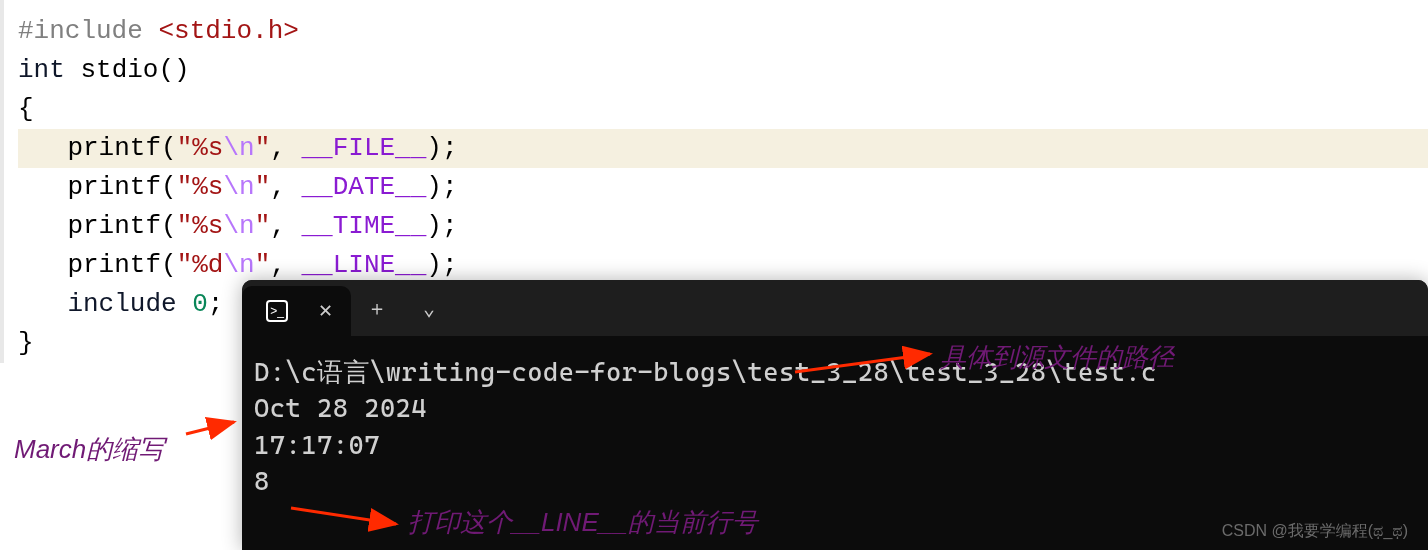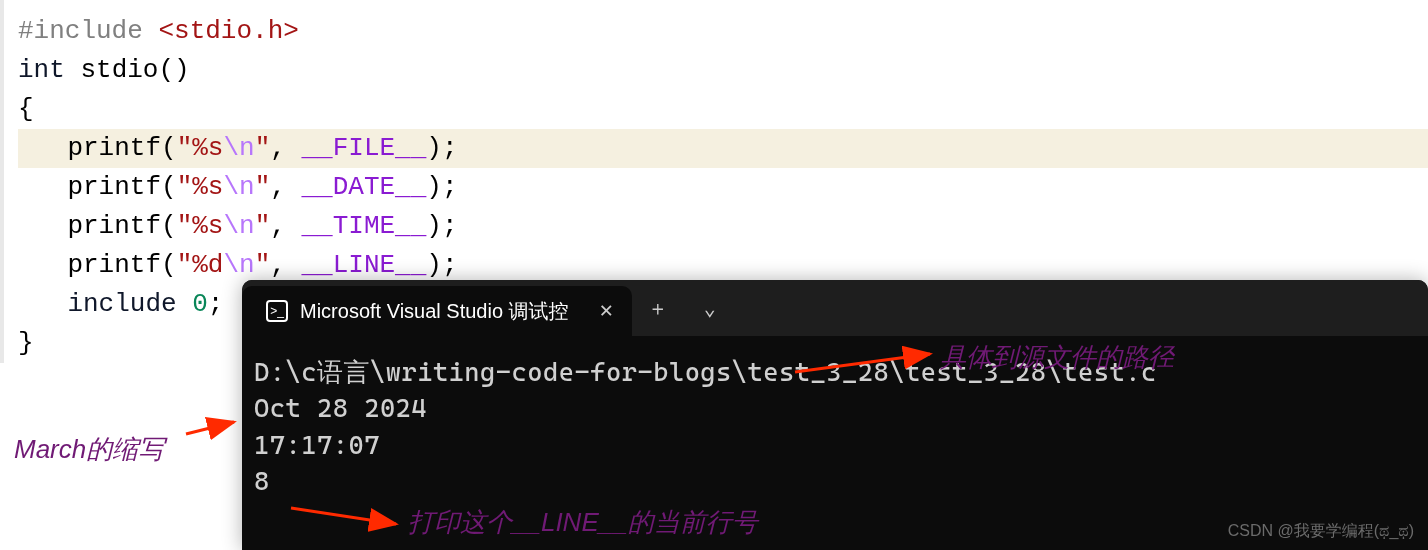--- a/index.html
+++ b/index.html
@@ -87,21 +87,21 @@
     position: absolute;
     color: #701a75;
     font-family: "Microsoft YaHei","PingFang SC",sans-serif;
     font-size: 26px;
     pointer-events: none;
     font-style: italic;
   }
   .arrow { position:absolute; pointer-events:none; }
 
   .watermark {
-    position:absolute; right:14px; bottom:8px;
+    position:absolute; right:20px; bottom:8px;
     font-family:"Microsoft YaHei",sans-serif; color:#6b6b6b; font-size:16px;
   }
 </style>
 </head>
 <body>
 
 <div class="code-area">
   <div class="code-line"><span class="tok-preproc">#include</span> <span class="tok-include">&lt;stdio.h&gt;</span></div>
 
   <div class="code-line"><span class="tok-keyword">int</span> <span class="tok-func">stdio</span><span class="tok-punct">()</span></div>
@@ -118,21 +118,20 @@
 
   <div class="code-line"><span class="indent"></span><span class="tok-keyword">include</span> <span class="tok-num">0</span><span class="tok-punct">;</span></div>
 
   <div class="code-line"><span class="tok-punct">}</span></div>
 </div>
 
 <div class="terminal">
   <div class="titlebar">
     <div class="tab">
       <span class="term-icon">&gt;_</span>
-      <span>Microsoft Visual Studio 调试控</span>
       <span class="tab-close">✕</span>
     </div>
     <div class="tab-actions">
       <div class="tab-btn">＋</div>
       <div class="tab-btn">⌄</div>
     </div>
   </div>
   <div class="term-body"><span>D:\c语言\writing-code-for-blogs\test_3_28\test_3_28\test.c</span>
 <span>Oct 28 2024</span>
 <span>17:17:07</span>

